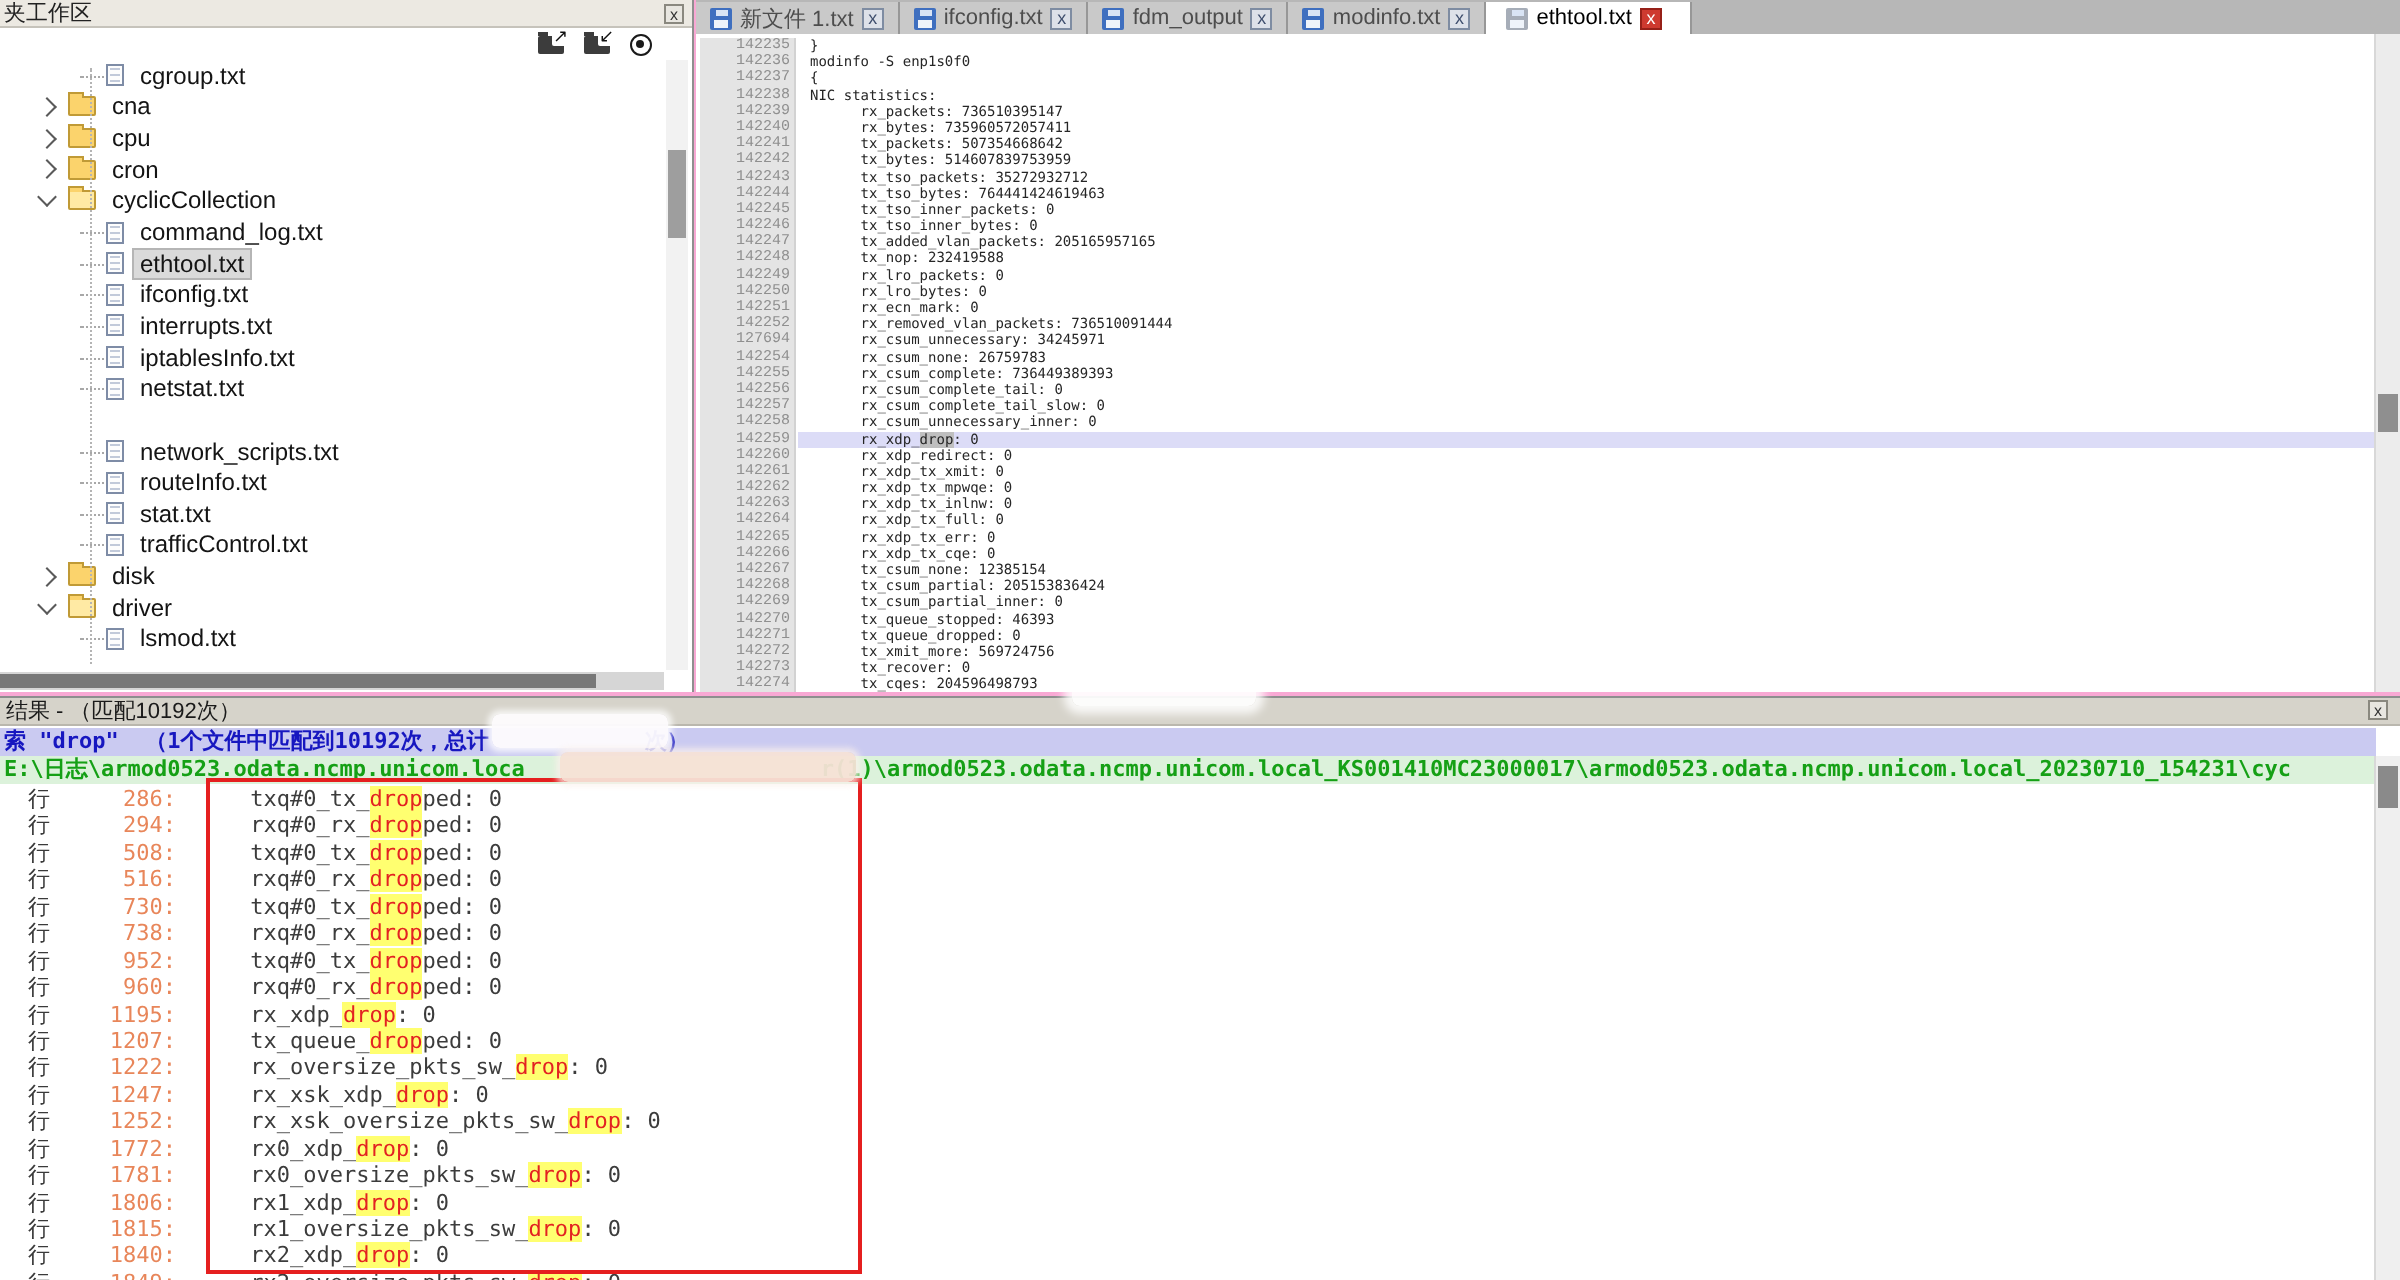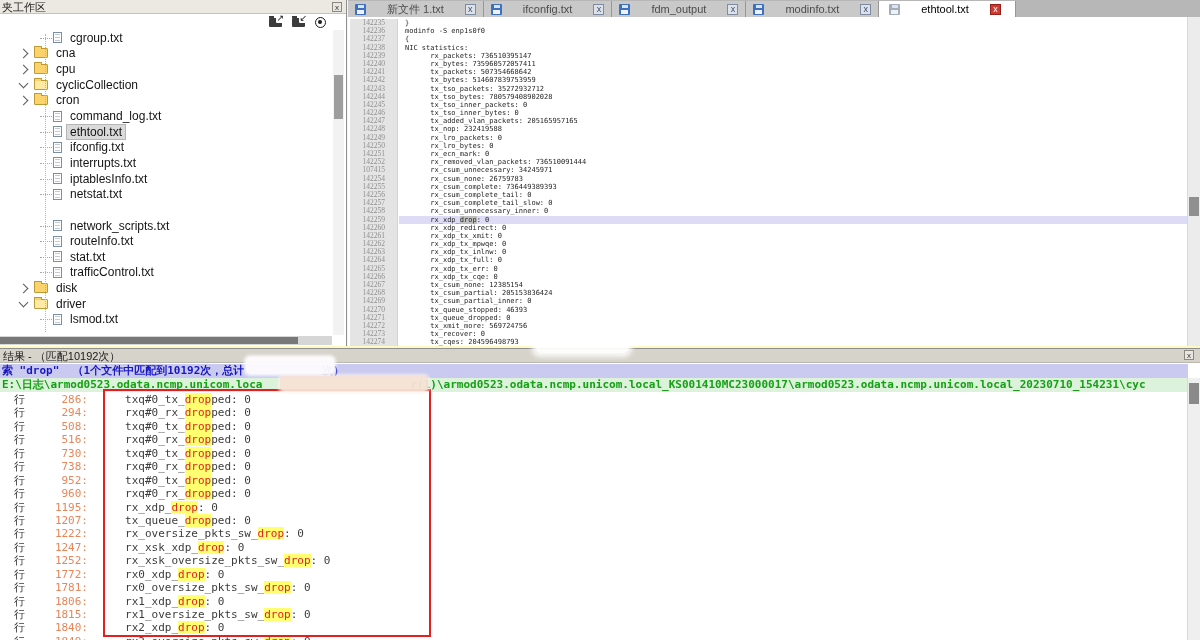--- a/index.html
+++ b/index.html
@@ -1,16 +1,16 @@
 <!DOCTYPE html>
 <html><head>
 <meta charset="utf-8">
 <style>
   html,body{margin:0;padding:0;background:#d8d8d8;}
-  #app{position:relative;width:1200px;height:640px;overflow:hidden;background:#fef9c3;
+  #app{position:relative;width:1200px;height:640px;overflow:hidden;background:#f9a8d4;
        font-family:"Liberation Sans",sans-serif;cursor:default;}
 
   
   #tree-panel{position:absolute;left:0;top:0;width:346px;height:346px;background:#fff;
               border-right:1px solid #8f8f8f;}
   .tp-titlebar{position:absolute;left:0;top:0;right:0;height:14px;background:#ece9e2;
                border-bottom:1px solid #c6c3bb;font-size:11px;line-height:14px;color:#222;
                padding-left:2px;box-sizing:border-box;}
   .tp-close{position:absolute;right:4px;top:2px;width:10px;height:10px;background:#e8e6e0;
             border:1px solid #8a887f;font-size:8px;line-height:9px;text-align:center;color:#333;box-sizing:border-box;}
@@ -42,36 +42,36 @@
              background-size:5px 9px;background-position:1px 2px;background-repeat:repeat-y;}
   .tree-label{padding:0 3px;line-height:14px;}
   .tree-label.sel{background:#dadada;outline:1px solid #b5b5b5;}
   .tp-vscroll{position:absolute;right:2px;top:30px;bottom:11px;width:11px;background:#f2f2f2;}
   .tp-vscroll .thumb{position:absolute;left:1px;right:1px;top:45px;height:44px;background:#9e9e9e;}
   .tp-hscroll{position:absolute;left:0;right:14px;bottom:1px;height:9px;background:#d6d6d6;}
   .tp-hscroll .thumb{position:absolute;left:0;top:1px;height:7px;width:298px;background:#787878;}
 
   
   #tabbar{position:absolute;left:348px;top:0;right:0;height:17px;background:#b7b7b7;display:flex;align-items:flex-end;}
-  .tab{height:16px;display:flex;align-items:center;gap:21px;padding:0 7px;background:#c9c9c9;
+  .tab{height:16px;display:flex;align-items:center;gap:4px;padding:0 7px;background:#c9c9c9;
        border-right:1px solid #979797;color:#4d4d4d;font-size:11px;white-space:nowrap;}
   .tab.active{background:#fff;color:#000;padding:0 14px 0 10px;}
   .floppy{position:relative;width:11px;height:11px;background:#3f6fbf;border-radius:1px;flex:0 0 auto;}
   .floppy::before{content:"";position:absolute;top:1px;left:3px;right:2px;height:3px;background:#d9e4f4;}
   .floppy::after{content:"";position:absolute;bottom:1px;left:2px;right:2px;height:4px;background:#eef3fa;}
   .tab.active .floppy{background:#a6adb8;}
   .tab-close{width:11px;height:11px;border:1px solid #7e8ca2;color:#3f4f6e;font-size:9px;line-height:9px;
              text-align:center;background:#dde1e9;box-sizing:border-box;flex:0 0 auto;}
   .tab.active .tab-close{background:#ce3a30;border-color:#962018;color:#fff;}
 
   
   #editor{position:absolute;left:348px;top:17px;right:0;height:329px;background:#fff;overflow:hidden;}
   #gutter{position:absolute;left:2px;top:2px;width:48px;bottom:0;background:#e4e4e4;border-right:1px solid #d2d2d2;
-          font-family:Liberation Serif, serif;font-size:7.5px;color:#8f8f8f;text-align:right;
-          padding-right:12px;box-sizing:border-box;overflow:hidden;}
+          font-family:Liberation Mono, monospace;font-size:7.5px;color:#8f8f8f;text-align:right;
+          padding-right:2px;box-sizing:border-box;overflow:hidden;}
   .gl{height:8.2px;line-height:8.2px;}
   #textcol{position:absolute;left:51px;top:2px;right:12px;bottom:0;overflow:hidden;
            font-family:"DejaVu Sans Mono",monospace;font-size:7px;color:#262626;}
   .el{height:8.2px;line-height:8.2px;white-space:pre;padding-left:6px;}
   .el.curline{background:#dcdcf7;}
   .cursel{background:#bfbfbf;}
   .ed-vscroll{position:absolute;right:0;top:0;bottom:0;width:12px;background:#ececec;border-left:1px solid #d8d8d8;}
   .ed-vscroll .thumb{position:absolute;left:1px;right:1px;top:180px;height:19px;background:#8f8f8f;}
 
   
@@ -136,28 +136,28 @@
           <span class="chev right"></span>
           <span class="icon-folder"></span>
           <span class="tree-label">cna</span>
         </div>
         <div class="tree-row f1">
           <span class="chev right"></span>
           <span class="icon-folder"></span>
           <span class="tree-label">cpu</span>
         </div>
         <div class="tree-row f1">
+          <span class="chev right"></span>
+          <span class="icon-folder"></span>
+          <span class="tree-label">cron</span>
+        </div>
+        <div class="tree-row f1">
           <span class="chev down"></span>
           <span class="icon-folder open"></span>
           <span class="tree-label">cyclicCollection</span>
-        </div>
-        <div class="tree-row f1">
-          <span class="chev right"></span>
-          <span class="icon-folder"></span>
-          <span class="tree-label">cron</span>
         </div>
         <div class="tree-row f2">
           <span class="connector"></span>
           <span class="icon-file"></span>
           <span class="tree-label">command_log.txt</span>
         </div>
         <div class="tree-row f2">
           <span class="connector"></span>
           <span class="icon-file"></span>
           <span class="tree-label sel">ethtool.txt</span>
@@ -269,21 +269,21 @@
         <div class="gl">142243</div>
         <div class="gl">142244</div>
         <div class="gl">142245</div>
         <div class="gl">142246</div>
         <div class="gl">142247</div>
         <div class="gl">142248</div>
         <div class="gl">142249</div>
         <div class="gl">142250</div>
         <div class="gl">142251</div>
         <div class="gl">142252</div>
-        <div class="gl">107415</div>
+        <div class="gl">127694</div>
         <div class="gl">142254</div>
         <div class="gl">142255</div>
         <div class="gl">142256</div>
         <div class="gl">142257</div>
         <div class="gl">142258</div>
         <div class="gl">142259</div>
         <div class="gl">142260</div>
         <div class="gl">142261</div>
         <div class="gl">142262</div>
         <div class="gl">142263</div>
@@ -302,21 +302,21 @@
     <div id="textcol">
         <div class="el">}</div>
         <div class="el">modinfo -S enp1s0f0</div>
         <div class="el">{</div>
         <div class="el">NIC statistics:</div>
         <div class="el">      rx_packets: 736510395147</div>
         <div class="el">      rx_bytes: 735960572057411</div>
         <div class="el">      tx_packets: 507354668642</div>
         <div class="el">      tx_bytes: 514607839753959</div>
         <div class="el">      tx_tso_packets: 35272932712</div>
-        <div class="el">      tx_tso_bytes: 780579408902028</div>
+        <div class="el">      tx_tso_bytes: 764441424619463</div>
         <div class="el">      tx_tso_inner_packets: 0</div>
         <div class="el">      tx_tso_inner_bytes: 0</div>
         <div class="el">      tx_added_vlan_packets: 205165957165</div>
         <div class="el">      tx_nop: 232419588</div>
         <div class="el">      rx_lro_packets: 0</div>
         <div class="el">      rx_lro_bytes: 0</div>
         <div class="el">      rx_ecn_mark: 0</div>
         <div class="el">      rx_removed_vlan_packets: 736510091444</div>
         <div class="el">      rx_csum_unnecessary: 34245971</div>
         <div class="el">      rx_csum_none: 26759783</div>

